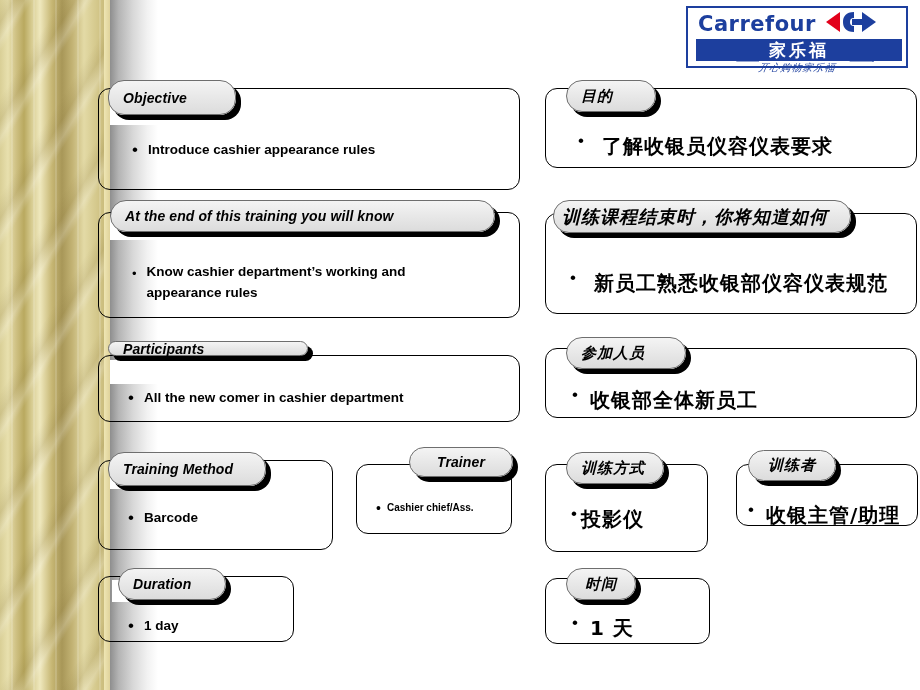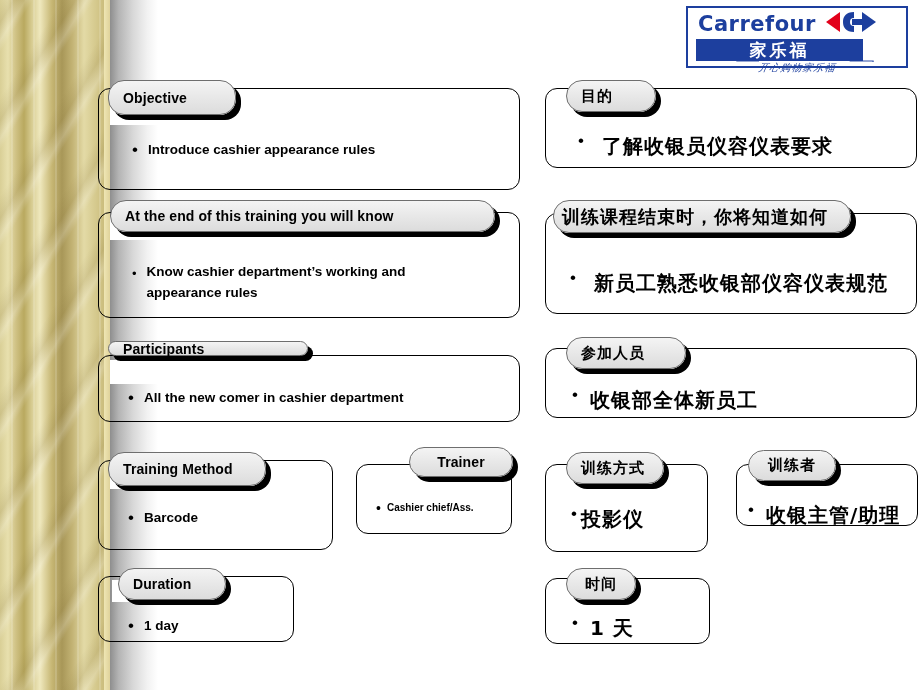--- a/index.html
+++ b/index.html
@@ -105,21 +105,21 @@
     font-size: 21px;
     letter-spacing: 0.5px;
     color: #1d3f9e;
     margin-left: 10px;
     line-height: 1;
   }
   .logo-mark { margin-left: 8px; }
   .logo-bar {
     position: absolute;
     left: 8px; top: 31px;
-    width: 167px; height: 22px;
+    width: 206px; height: 22px;
     background: #1d3f9e;
     display: flex;
     align-items: center;
     justify-content: center;
   }
   .logo-cn {
     font-family: "DejaVu Sans", sans-serif;
     color: #ffffff;
     font-weight: bold;
     font-size: 17px;
@@ -158,20 +158,21 @@
     position: absolute;
     box-sizing: border-box;
     border: 1.2px solid #6e6e6e;
     border-radius: 16px;
     background: linear-gradient(180deg, #f4f4f4 0%, #e9e9e9 45%, #dcdcdc 100%);
     box-shadow: 5px 5px 0 0 #000000;
     display: flex;
     align-items: center;
     padding-left: 14px;
     z-index: 5;
+    font-style: italic;
   }
   .tab-label {
     font-family: "Liberation Sans", sans-serif;
     font-weight: bold;
     font-size: 14px;
     color: #000000;
     white-space: nowrap;
     letter-spacing: 0.1px;
   }
   .tab-label.cn {

